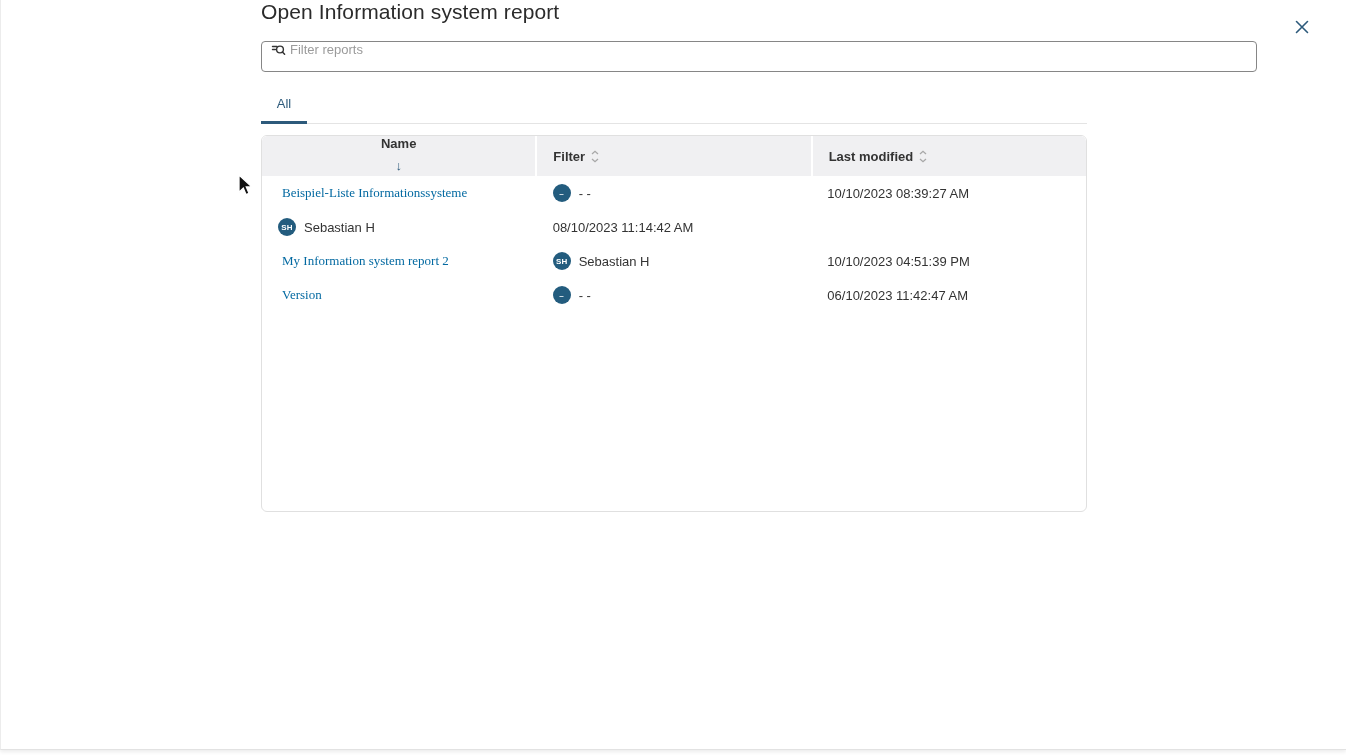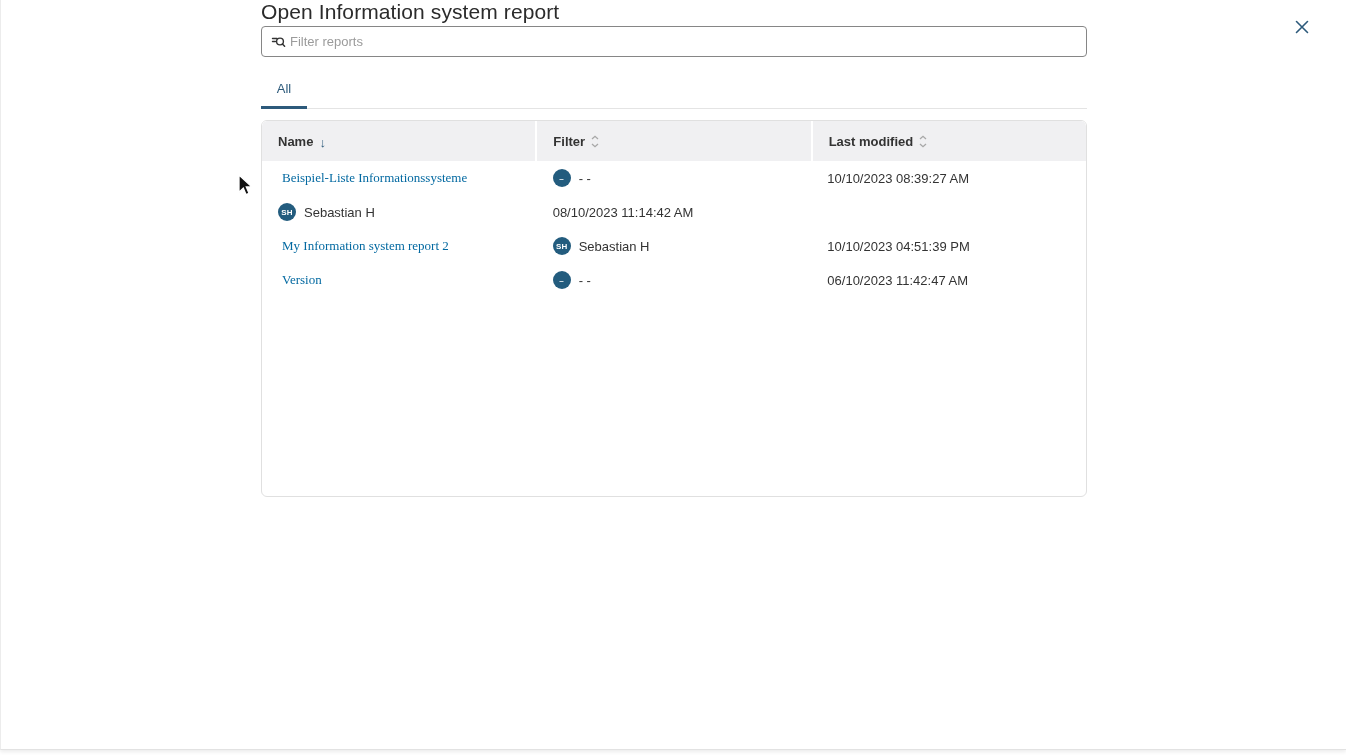--- a/index.html
+++ b/index.html
@@ -32,27 +32,27 @@
     left: 260px; top: 0;
     width: 826px;
   }
   .dialog-title {
     font-size: 21px;
     font-weight: 500;
     color: #2b2b2b;
     letter-spacing: 0.1px;
   }
   .search-box {
-    margin-top: 2px;
+    margin-top: 17px;
     height: 31px;
-    width: 826px;
+    width: 996px;
     border: 1px solid #868686;
     border-radius: 4px;
     display: flex;
-    align-items: center;
+    align-items: flex-start;
     padding: 0 9px;
     background: #fff;
   }
   .search-box input {
     border: none; outline: none;
     flex: 1;
     font-size: 13px;
     color: #333;
     font-family: "Liberation Sans", "DejaVu Sans", sans-serif;
     margin-left: 4px;
@@ -94,21 +94,21 @@
   .th {
     background: #f0f0f2;
     display: flex;
     align-items: center;
     padding: 0 16px;
     font-size: 13px;
     font-weight: 700;
     color: #333;
     gap: 6px;
   }
-  .th:first-child { border-top-left-radius: 5px; }
+  .th:first-child { border-top-left-radius: 5px; flex-direction: column; }
   .th:last-child  { border-top-right-radius: 5px; }
   .sort-desc { color: #2d5a7b; font-size: 13px; font-weight: 400; position: relative; top: 1px; }
   .row {
     display: grid;
     grid-template-columns: 1fr 1fr 1fr;
     height: 34px;
     align-items: center;
   }
   .cell { padding: 0 16px; font-size: 13px; color: #333; display: flex; align-items: center; overflow: hidden; white-space: nowrap; }
   .name-link {

